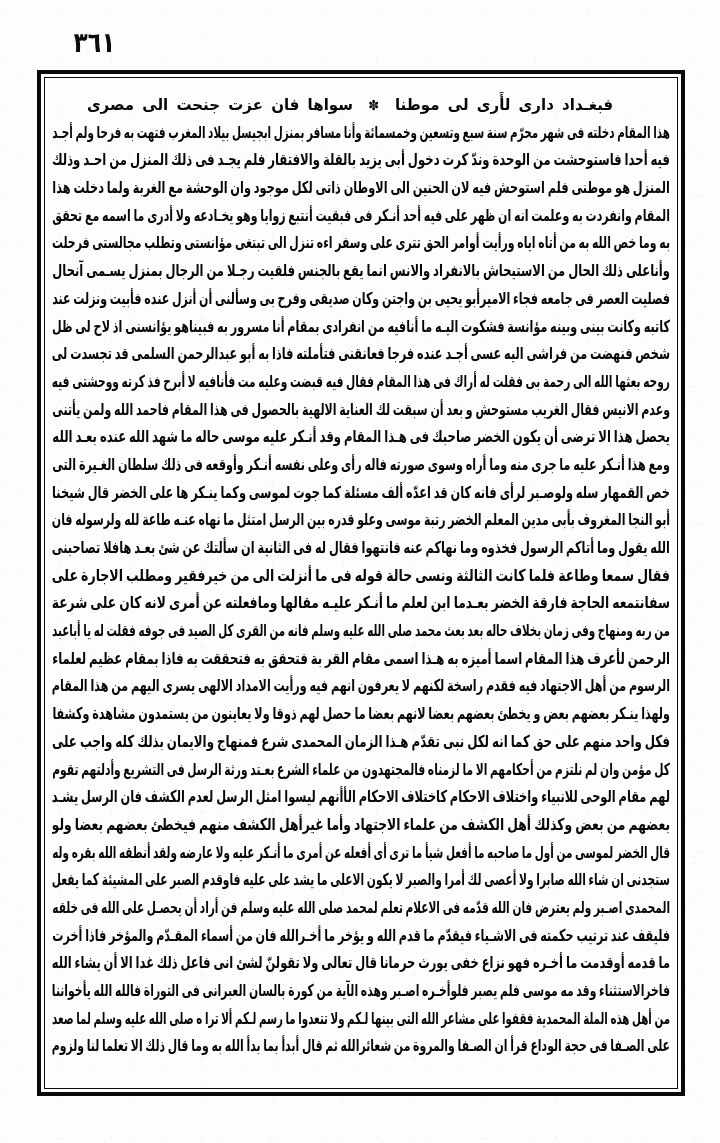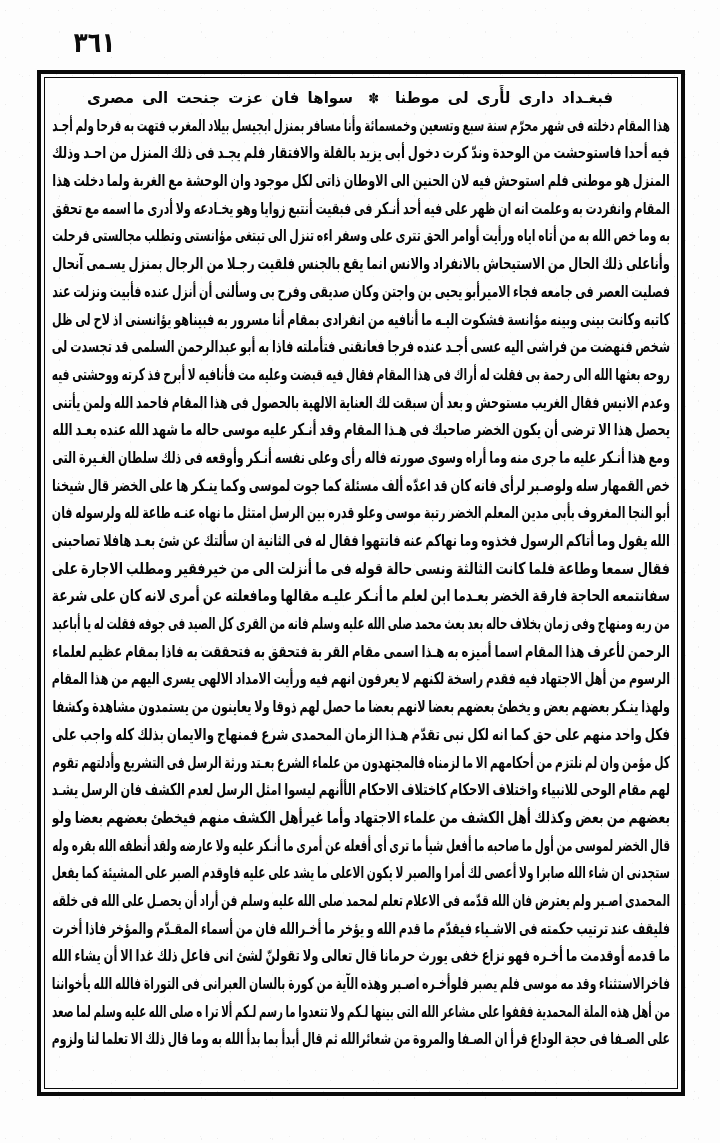--- a/index.html
+++ b/index.html
@@ -74,21 +74,21 @@
     height: 1012px;
     border: 1.4px solid #0a0a0a;
     box-sizing: border-box;
     background: transparent;
   }
 
   
   #textblock {
     position: absolute;
     left: 52px;
-    top: 85px;
+    top: 92px;
     width: 618px;
     height: 999px;
     direction: rtl;
     text-align: justify;
     overflow: hidden;
   }
 
   .line {
     display: block;
     direction: rtl;

